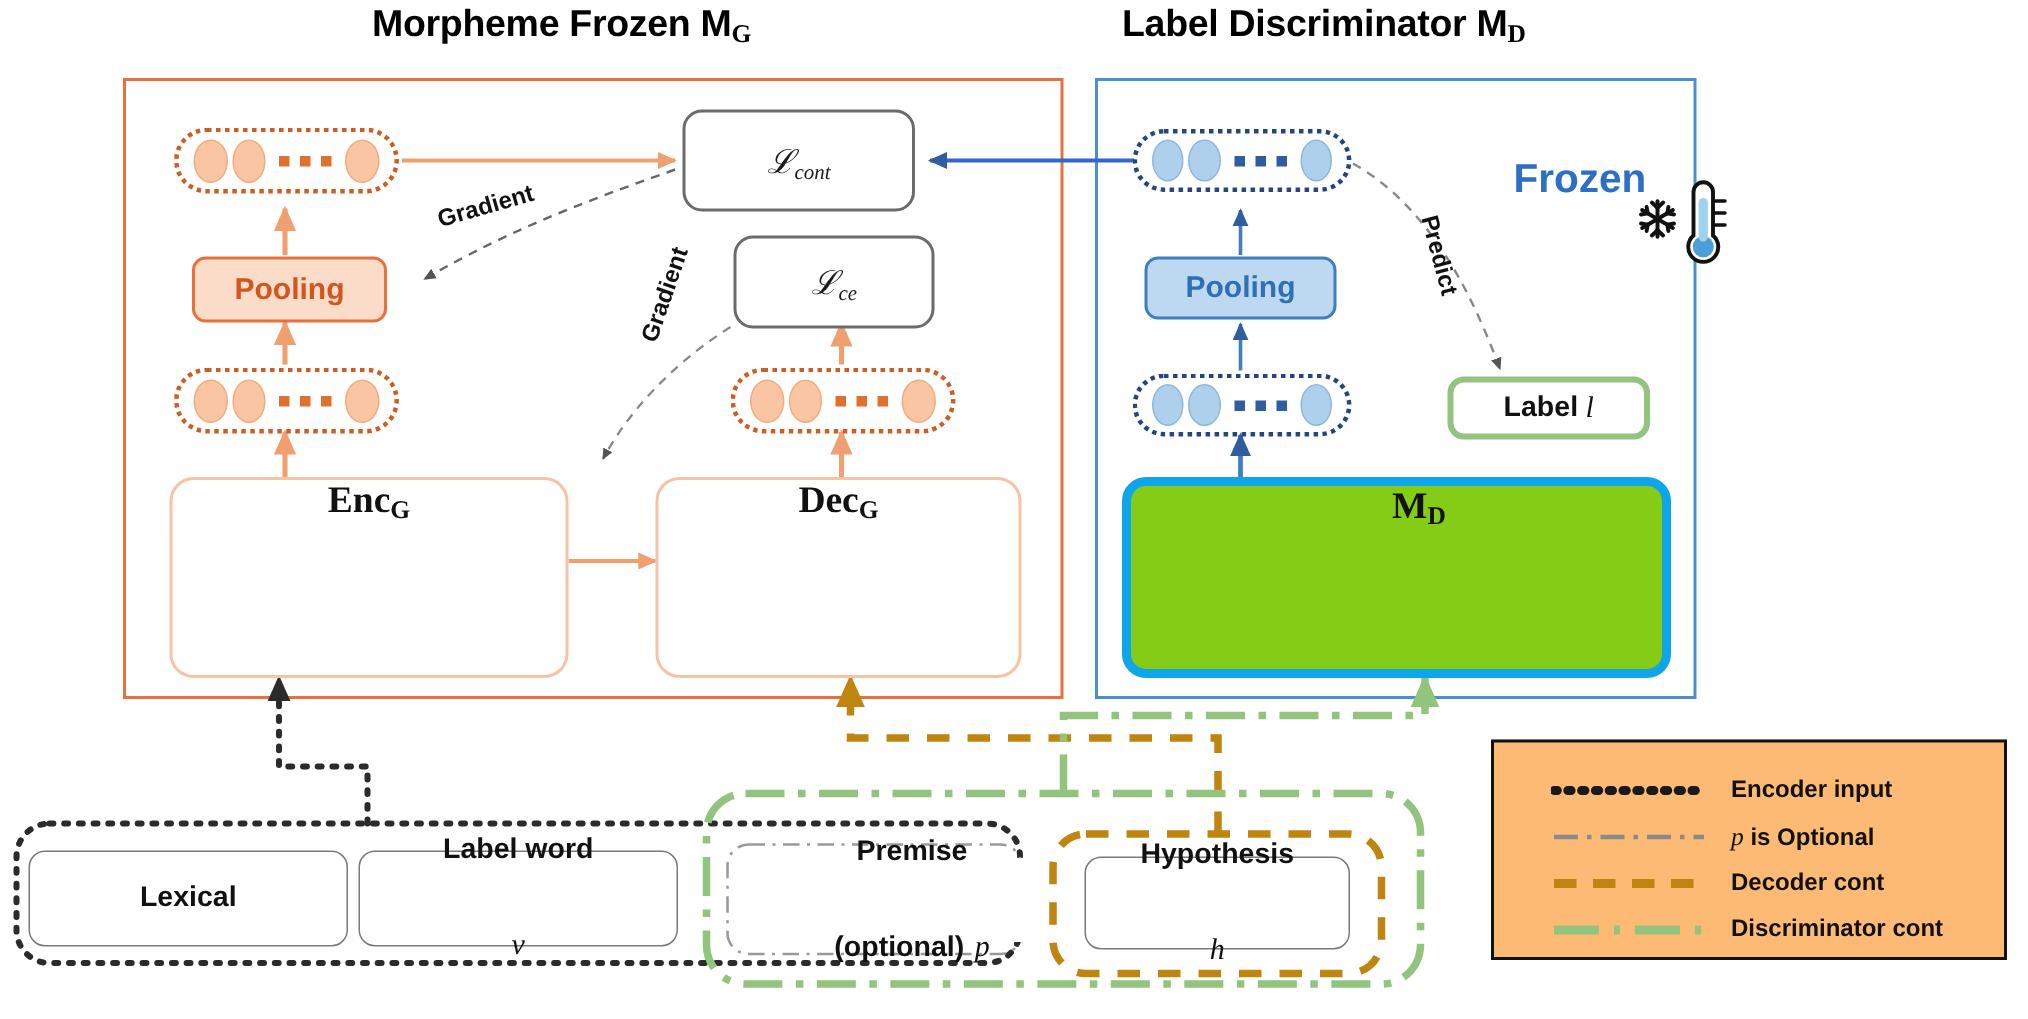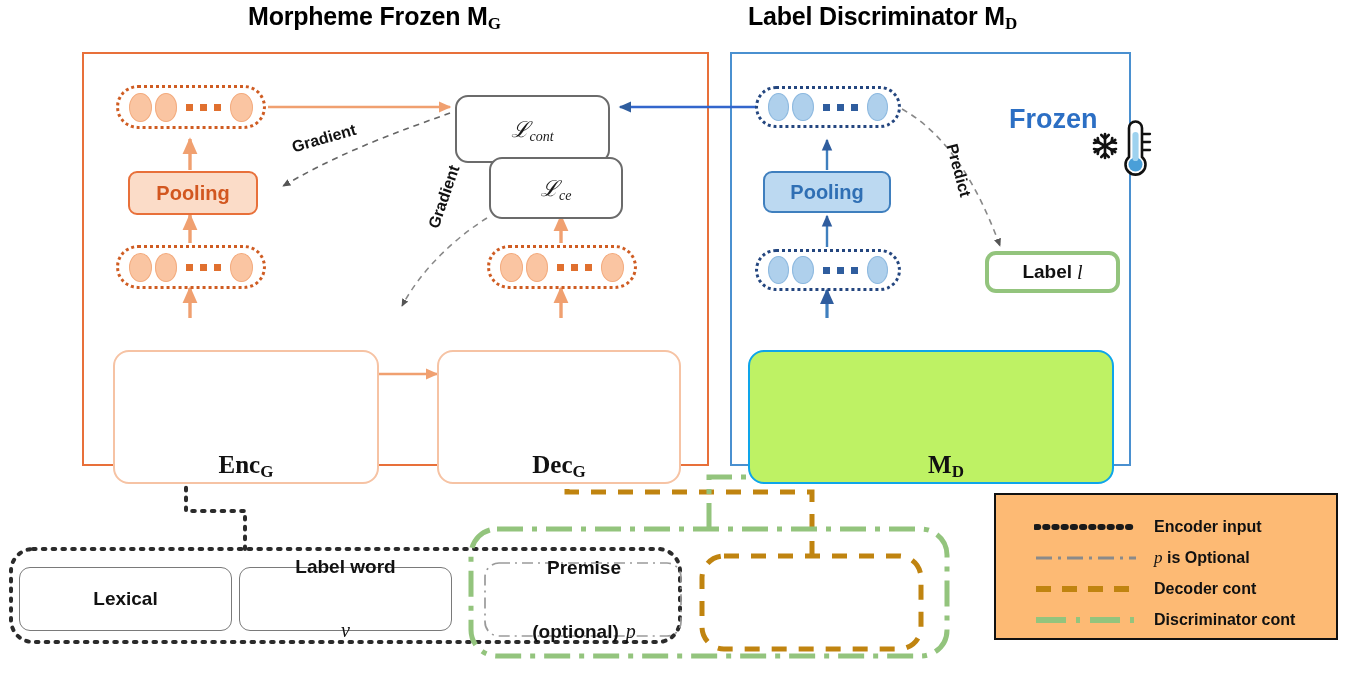--- a/index.html
+++ b/index.html
@@ -14,23 +14,23 @@
          font-family:"Liberation Sans",sans-serif;letter-spacing:-0.2px;}
   .title .sub{font-size:17px;vertical-align:-4px;font-family:"Liberation Serif",serif;}
   .title .serifcap{font-family:"Liberation Serif",serif;font-weight:bold;}
 
   
   .frame{box-sizing:border-box;background:transparent;}
   .frame-gen{border:2.4px solid #e8703a;}
   .frame-dis{border:2.4px solid #4a90d0;}
 
   
-  .block{box-sizing:border-box;display:flex;align-items:flex-end;justify-content:center;margin-top:32px;}
+  .block{box-sizing:border-box;display:flex;align-items:flex-start;justify-content:center;}
   .block-enc{border:2px solid #f6c3a4;border-radius:16px;background:#fff;}
-  .block-md{border:2px solid #0ea5e9;border-radius:16px;background:#bef264;padding-left:30px;}
+  .block-md{border:6px solid #0ea5e9;border-radius:16px;background:#84cc16;padding-left:30px;}
   .block-label{font-family:"Liberation Serif",serif;font-weight:bold;font-size:25px;color:#111;}
   .block-label .sub{font-size:17px;vertical-align:-4px;}
 
   
   .pooling{box-sizing:border-box;display:flex;align-items:center;justify-content:center;
            border-radius:9px;font-weight:bold;font-size:20px;}
   .pooling-g{border:2.2px solid #e8703a;background:#fbdcc8;color:#d2561f;}
   .pooling-d{border:2.2px solid #3f7fbe;background:#bcd9f1;color:#2f6fb4;}
 
   
@@ -48,21 +48,21 @@
   .circ-g{background:#fac5a2;border:1px solid #f3ab7e;}
   .circ-d{background:#afd0ec;border:1px solid #8cb8df;}
   .dots{display:flex;align-items:center;gap:7px;margin:0 6px;}
   .dots i{display:block;width:7px;height:7px;}
   .dots-g i{background:#e0702f;}
   .dots-d i{background:#2f5d9e;}
 
   
   .labelbox{box-sizing:border-box;display:flex;align-items:center;justify-content:center;
             border:4px solid #93c47d;border-radius:11px;background:#fff;
-            font-weight:bold;font-size:19px;color:#111;margin-left:20px;}
+            font-weight:bold;font-size:19px;color:#111;}
   .labelbox .ital{font-family:"Liberation Serif",serif;font-style:italic;font-weight:normal;
                   font-size:20px;margin-left:5px;}
 
   
   .pretrained{font-weight:bold;font-size:27px;color:#8fa9dd;white-space:nowrap;}
   .frozen{font-weight:bold;font-size:27px;color:#2c6fc4;white-space:nowrap;}
 
   
   .annot{font-weight:bold;font-size:16px;color:#111;white-space:nowrap;
          font-family:"Liberation Sans",sans-serif;}
@@ -195,21 +195,21 @@
         <i></i>
         <i></i>
       </span>
     <span class="circ circ-g" style="width:27px;height:27px;"></span>
   </div>
 
   <div class="abs block block-enc" style="left:437px;top:318px;width:244px;height:134px;">
     <span class="block-label"><span>Dec</span><span class="sub">G</span></span>
   </div>
 
-  <div class="abs lossbox" style="left:455px;top:73px;width:155px;height:68px;margin-top:22px;">
+  <div class="abs lossbox" style="left:455px;top:73px;width:155px;height:68px;">
     <span><span>ℒ</span><span class="sub">cont</span></span>
   </div>
 
   <div class="abs lossbox" style="left:489px;top:157px;width:134px;height:62px;">
     <span><span>ℒ</span><span class="sub">ce</span></span>
   </div>
 
   <div class="abs annot" style="left:290px;top:139px;transform:rotate(-16deg);transform-origin:left top;">
     <span>Gradient</span>
   </div>
@@ -297,28 +297,34 @@
     <div>Lexical</div>
   </div>
 
   <div class="abs inbox" style="left:239px;top:567px;width:213px;height:64px;">
     <div>Label word</div>
     <div class="row">
       <span class="ital">v</span>
     </div>
   </div>
 
-  <div class="abs inbox" style="left:500px;top:572px;width:168px;height:56px;border:none;">
+  <div class="abs inbox" style="left:524px;top:572px;width:168px;height:56px;border:none;">
     <div>Premise</div>
     <div class="row">
       <span>(optional)</span>
       <span class="ital">p</span>
     </div>
   </div>
 
+  <div class="abs inbox" style="left:723px;top:571px;width:177px;height:62px;">
+    <div>Hypothesis</div>
+    <div class="row">
+      <span class="ital">h</span>
+    </div>
+  </div>
 
   <div class="abs legend" style="left:994px;top:493px;width:344px;height:147px;padding:16px 0 0 38px;">
 
     <div class="legend-row">
       <span class="legend-key">
         <svg width="104" height="14" viewBox="0 0 104 14">
             <line x1="2" y1="7" x2="102" y2="7" stroke="#1a1a1a" stroke-width="6" stroke-dasharray="2.2 7" stroke-linecap="round"></line>
           </svg>
       </span>
       <span class="legend-text">Encoder input</span>

